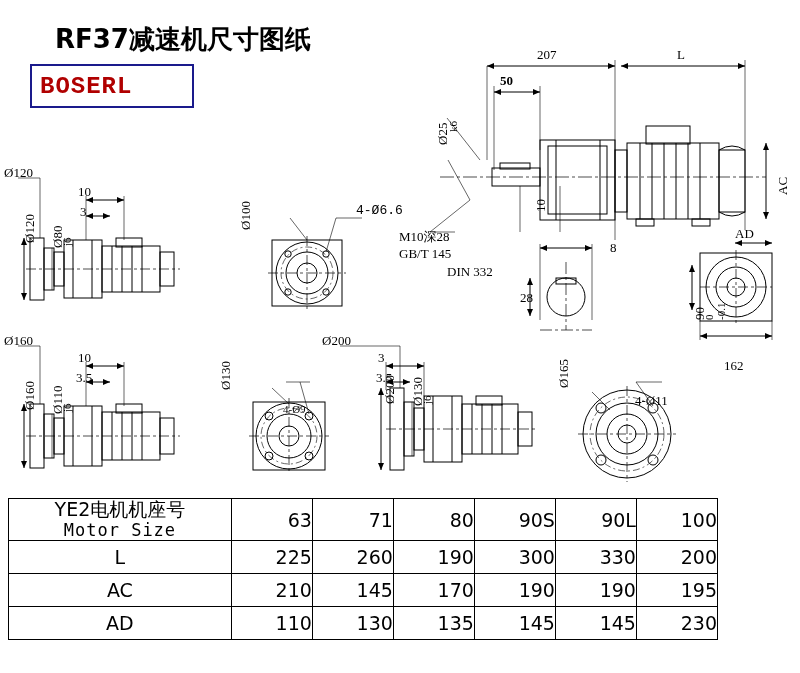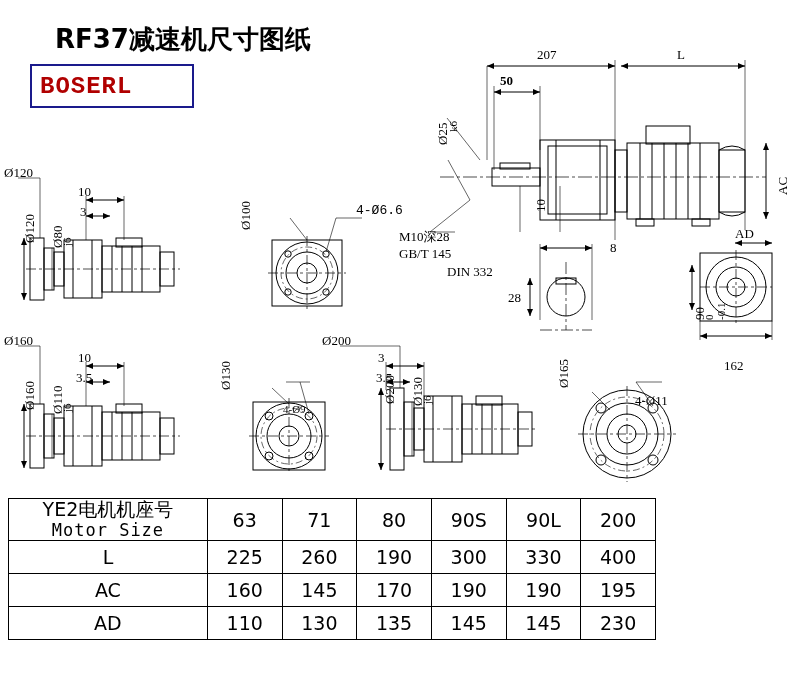--- a/index.html
+++ b/index.html
@@ -28,38 +28,38 @@
   }
 
   
   .lbl{position:absolute;font-size:13px;font-family:"Liberation Serif",serif;white-space:nowrap;}
   .lbl.sm{font-size:11px;}
   .lbl.rot{transform:rotate(-90deg);transform-origin:left top;}
   svg{position:absolute;left:0;top:0;overflow:visible;}
 
   
   .tbl{
-    position:absolute;left:8px;top:498px;width:648px;
+    position:absolute;left:8px;top:498px;width:710px;
     border-collapse:collapse;
     padding-left:29px;
   }
   .tbl td{
     border:1px solid #000;
     text-align:center;
     font-family:"DejaVu Sans", sans-serif;
     font-size:19px;
     height:32px;
     padding:0;
   }
   .tbl td.head{
     font-size:20px;line-height:1.15;
   }
   .tbl td.rowlabel{font-size:19px;}
   .tbl .c0{width:252px;}
-  .tbl .cx{width:88px;}
+  .tbl .cx{width:88px;text-align:right;}
   .head-cn{font-family:"DejaVu Sans",sans-serif;font-size:19px;}
   .head-en{font-family:"DejaVu Sans Mono",monospace;font-size:17px;letter-spacing:1px;}
 </style>
 </head>
 <body>
 
 <div class="page">
 
   <div class="title">RF37减速机尺寸图纸</div>
 
@@ -310,21 +310,21 @@
   <div class="lbl" style="left:500px;top:73px;font-weight:bold;">50</div>
   <div class="lbl rot" style="left:435px;top:145px;">Ø25</div>
   <div class="lbl sm rot" style="left:447px;top:132px;">k6</div>
   <div class="lbl rot" style="left:775px;top:195px;">AC</div>
   <div class="lbl rot" style="left:533px;top:212px;">10</div>
   <div class="lbl" style="left:399px;top:228px;">M10深28</div>
   <div class="lbl" style="left:399px;top:246px;">GB/T 145</div>
   <div class="lbl" style="left:399px;top:264px;margin-left:48px;">DIN 332</div>
 
   <div class="lbl" style="left:610px;top:240px;">8</div>
-  <div class="lbl" style="left:508px;top:290px;">28</div>
+  <div class="lbl" style="left:520px;top:290px;">28</div>
 
   <div class="lbl" style="left:735px;top:226px;">AD</div>
   <div class="lbl" style="left:724px;top:339px;margin-top:19px;">162</div>
   <div class="lbl rot" style="left:692px;top:320px;">90</div>
   <div class="lbl sm rot" style="left:703px;top:320px;">0<br>-0.1</div>
 
   <div class="lbl" style="left:4px;top:165px;">Ø120</div>
   <div class="lbl" style="left:78px;top:184px;">10</div>
   <div class="lbl" style="left:80px;top:204px;">3</div>
   <div class="lbl rot" style="left:22px;top:243px;">Ø120</div>
@@ -356,34 +356,34 @@
       <tr>
         <td class="c0 head" rowspan="1">
           <div class="head-cn">YE2电机机座号</div>
           <div class="head-en">Motor Size</div>
         </td>
         <td class="cx">63</td>
         <td class="cx">71</td>
         <td class="cx">80</td>
         <td class="cx">90S</td>
         <td class="cx">90L</td>
-        <td class="cx">200</td>
+        <td class="cx">100</td>
       </tr>
       <tr>
         <td class="c0 rowlabel">L</td>
         <td class="cx">225</td>
         <td class="cx">260</td>
         <td class="cx">190</td>
         <td class="cx">300</td>
         <td class="cx">330</td>
-        <td class="cx">400</td>
+        <td class="cx">200</td>
       </tr>
       <tr>
         <td class="c0 rowlabel">AC</td>
-        <td class="cx">160</td>
+        <td class="cx">210</td>
         <td class="cx">145</td>
         <td class="cx">170</td>
         <td class="cx">190</td>
         <td class="cx">190</td>
         <td class="cx">195</td>
       </tr>
       <tr>
         <td class="c0 rowlabel">AD</td>
         <td class="cx">110</td>
         <td class="cx">130</td>

